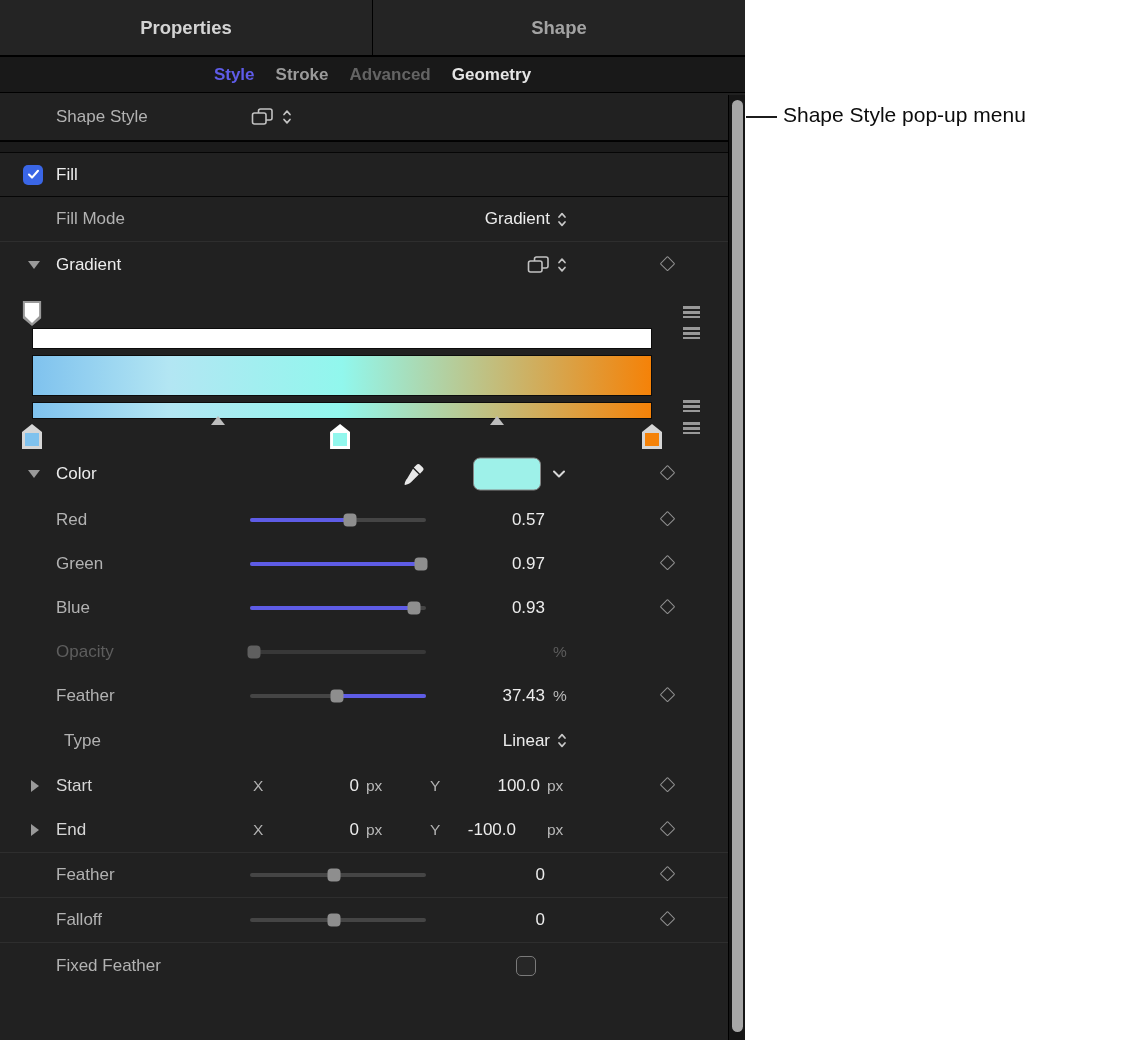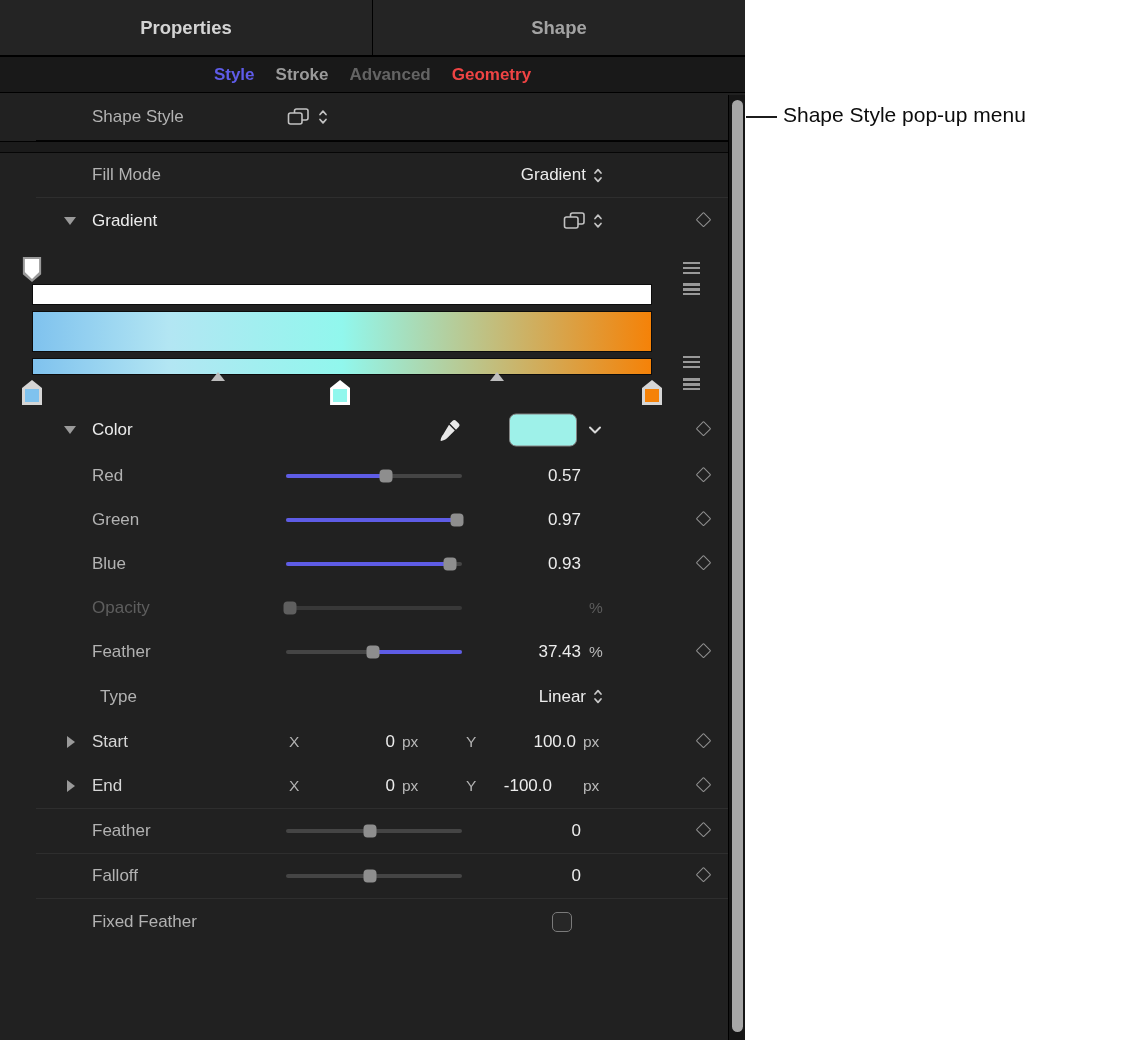--- a/index.html
+++ b/index.html
@@ -15,23 +15,23 @@
          border-right:1px solid #000; font-size:18.5px; font-weight:bold; color:#d4d4d4; }
   .tab:last-child { border-right:none; }
   .tab.active span { color:#a3a3a3; }
 
   .subtabs { height:36px; background:#191919; border-bottom:1px solid #000;
              display:flex; align-items:center; justify-content:center; gap:21px;
              font-size:17px; font-weight:bold; }
   .st { color:#9b9b9b; }
   .st.active { color:#5f5ce9; }
   .st.dim { color:#646464; }
-  .st.bright { color:#ef4444; }
-
-  .row { position:relative; width:100%;margin-left:36px; }
+  .st.bright { color:#e5e5e5; }
+
+  .row { position:relative; width:100%; }
   .abs { position:absolute; top:50%; transform:translateY(-50%); }
   .lbl { color:#b2b2b2; font-size:17px; white-space:nowrap; }
   .lbl-bright { color:#ececec; }
   .lbl-mid { color:#d6d6d6; }
   .lbl-dim { color:#5e5e5e; }
   .val { left:420px; width:125px; text-align:right; color:#ececec; font-size:17px; }
   .unit { left:553px; color:#b8b8b8; font-size:15.5px; }
   .unit-dim { color:#5c5c5c; }
   .cluster { display:flex; align-items:center; gap:8px; }
   .popup { position:absolute; right:178px; top:50%; transform:translateY(-50%);
@@ -139,20 +139,30 @@
           <svg width="10" height="17" viewBox="0 0 10 17">
             <path d="M2 6 L5 2.6 L8 6" fill="none" stroke="#c2c2c2" stroke-width="1.7" stroke-linecap="round" stroke-linejoin="round"></path>
             <path d="M2 11 L5 14.4 L8 11" fill="none" stroke="#c2c2c2" stroke-width="1.7" stroke-linecap="round" stroke-linejoin="round"></path>
           </svg>
         </span>
       </div>
     </div>
 
     <div class="section-gap"></div>
 
+    <div class="row" style="height:44px;border-bottom:1px solid #060606">
+      <span class="checkbox" style="left: 23px; background: rgb(58, 102, 230);">
+        <span>
+          <svg width="13" height="11" viewBox="0 0 13 11">
+            <path d="M2 5.6 L5 8.6 L11 1.8" fill="none" stroke="#ffffff" stroke-width="2.1" stroke-linecap="round" stroke-linejoin="round"></path>
+          </svg>
+        </span>
+      </span>
+      <span class="abs lbl lbl-bright" style="left:56px">Fill</span>
+    </div>
 
     <div class="row sep-soft" style="height:45px">
       <span class="abs lbl" style="left:56px">Fill Mode</span>
       <div class="popup">
         <span>Gradient</span>
         <span>
           <svg width="10" height="17" viewBox="0 0 10 17">
             <path d="M2 6 L5 2.6 L8 6" fill="none" stroke="#c8c8c8" stroke-width="1.7" stroke-linecap="round" stroke-linejoin="round"></path>
             <path d="M2 11 L5 14.4 L8 11" fill="none" stroke="#c8c8c8" stroke-width="1.7" stroke-linecap="round" stroke-linejoin="round"></path>
           </svg>

